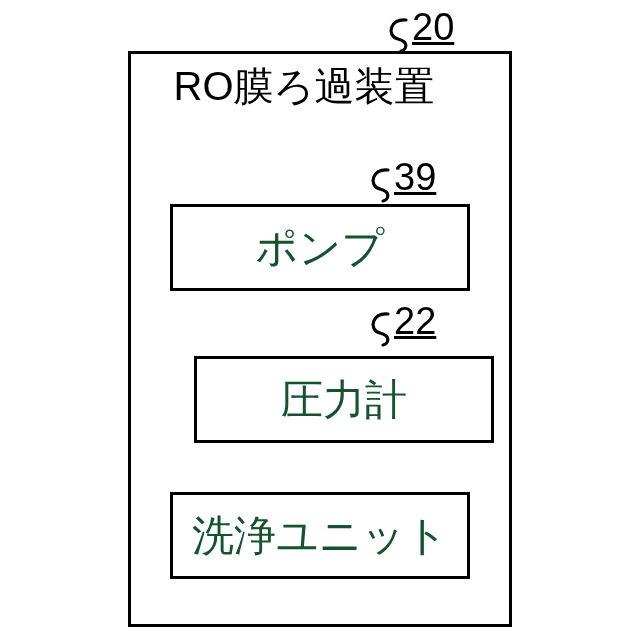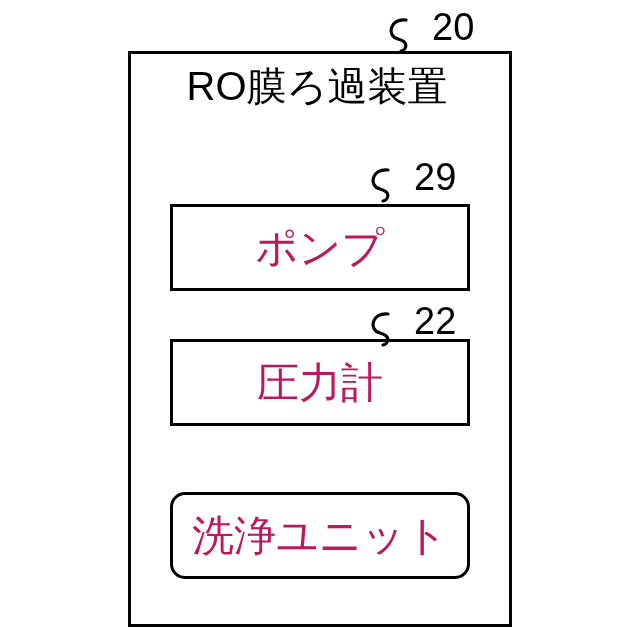--- a/index.html
+++ b/index.html
@@ -35,66 +35,66 @@
     left: 128px;
     top: 59px;
     width: 352px;
     height: 54px;
     line-height: 54px;
     text-align: center;
     font-size: 40px;
     letter-spacing: 0px;
     white-space: nowrap;
     color: #000000;
-    padding-left: 13px;
   }
   
   .inner-box {
     position: absolute;
     left: 170px;
     width: 300px;
     height: 87px;
     border: 3px solid #000000;
     box-sizing: border-box;
     background: #ffffff;
   }
   .inner-box .box-label {
     display: block;
     width: 100%;
     height: 100%;
     line-height: 81px;
     text-align: center;
     font-size: 42px;
     white-space: nowrap;
-    color: #be185d;
+    color: #14532d;
   }
   #box-21 { top: 204px; }
-  #box-22 { top: 339px; }
-  #box-23 { top: 492px; border-radius: 15px; }
+  #box-22 { top: 356px; margin-left: 24px; }
+  #box-23 { top: 492px; }
 
   
   .ref-leader {
     position: absolute;
     width: 120px;
     height: 56px;
   }
   .ref-leader svg {
     position: absolute;
     left: 0;
     top: 0;
     display: block;
   }
   .ref-num {
     position: absolute;
-    left: 56px;
+    left: 36px;
     top: -2px;
     font-size: 38px;
     line-height: 38px;
     color: #000000;
     white-space: nowrap;
+    text-decoration: underline;
   }
   #leader-20 { left: 376px; top: 10px; }
   #leader-21 { left: 358px; top: 160px; }
   #leader-22 { left: 358px; top: 304px; text-align: center; }
   #leader-23 { left: 358px; top: 448px; }
 </style>
 </head>
 <body>
 
 <div id="figure">
@@ -110,21 +110,21 @@
     <span class="ref-num">20</span>
   </div>
 
   <div class="inner-box" id="box-21">
     <span class="box-label">ポンプ</span>
   </div>
   <div class="ref-leader" id="leader-21">
     <svg width="120" height="56" viewBox="0 0 120 56" xmlns="http://www.w3.org/2000/svg">
       <path d="M30 10 C14 8, 10 26, 22 29 C34 32, 30 40, 25 41" fill="none" stroke="#000000" stroke-width="3.2" stroke-linecap="round" stroke-linejoin="round"></path>
     </svg>
-    <span class="ref-num">29</span>
+    <span class="ref-num">39</span>
   </div>
 
   <div class="inner-box" id="box-22">
     <span class="box-label">圧力計</span>
   </div>
   <div class="ref-leader" id="leader-22">
     <svg width="120" height="56" viewBox="0 0 120 56" xmlns="http://www.w3.org/2000/svg">
       <path d="M30 10 C14 8, 10 26, 22 29 C34 32, 30 40, 25 41" fill="none" stroke="#000000" stroke-width="3.2" stroke-linecap="round" stroke-linejoin="round"></path>
     </svg>
     <span class="ref-num">22</span>

